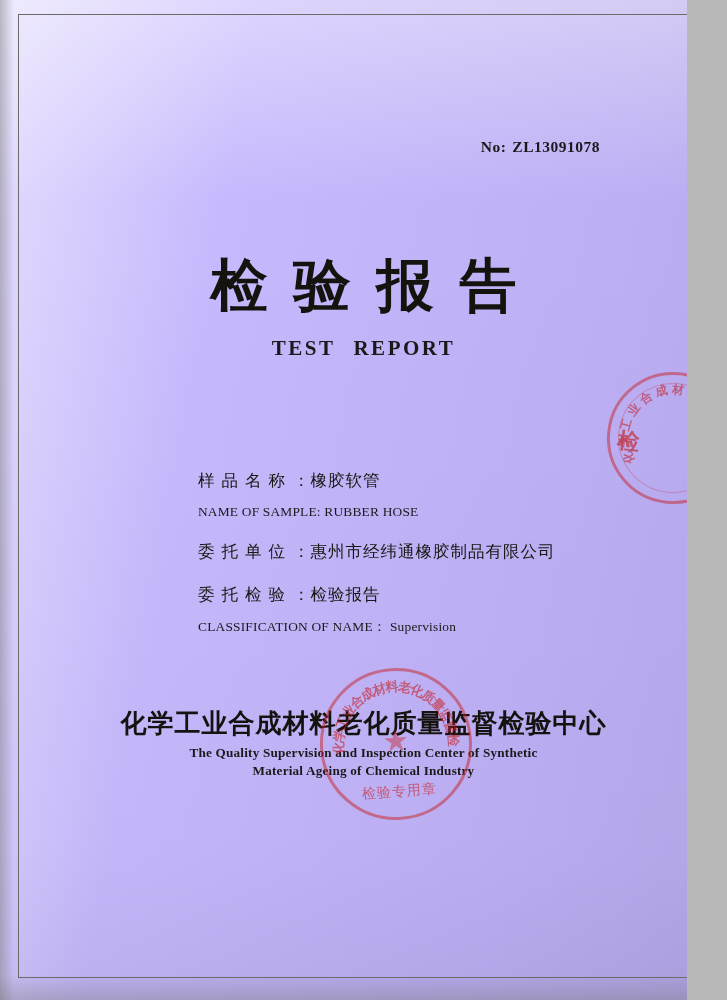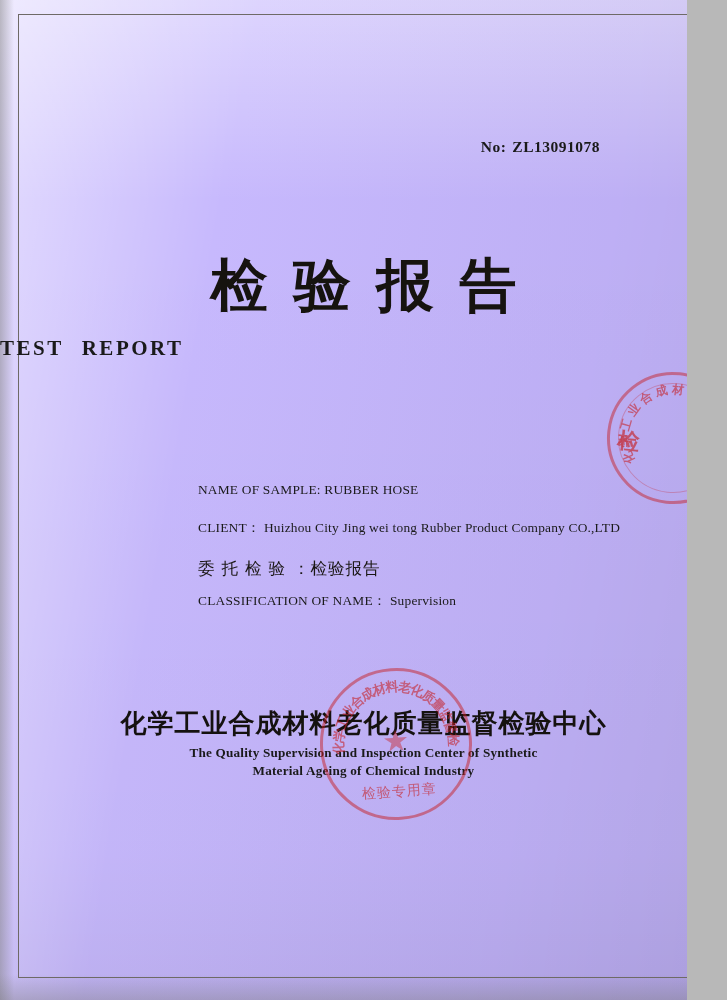--- a/index.html
+++ b/index.html
@@ -74,20 +74,21 @@
     letter-spacing: 26px;
     text-indent: 26px;
     font-family: "DejaVu Sans", sans-serif;
     color: #16130f;
   }
   #title-en {
     position: absolute;
     left: 0;
     top: 336px;
     width: 727px;
+    text-align: center;
     font-size: 21px;
     font-weight: bold;
     letter-spacing: 2.5px;
     font-family: "Liberation Serif", serif;
   }
   #title-en .gap { display: inline-block; width: 18px; }
 
   #fields {
     position: absolute;
     left: 198px;
@@ -225,30 +226,32 @@
 
   <div id="title-cn">检验报告</div>
 
   <div id="title-en">
     <span>TEST</span><span class="gap"></span><span>REPORT</span>
   </div>
 
   <div id="fields">
 
     <div class="field-block">
+      <div class="field-cn">
+        <span class="key">样品名称</span><span class="sep">：</span><span class="val">橡胶软管</span>
+      </div>
       <div class="field-en">
         <span>NAME OF SAMPLE:</span>
         <span>RUBBER   HOSE</span>
       </div>
     </div>
 
     <div class="field-block">
-      <div class="field-en">
-        <span>CLIENT：</span>
-        <span>Huizhou City Jing wei tong Rubber Product Company CO.,LTD</span>
+      <div class="field-cn">
+        <span class="key">委托单位</span><span class="sep">：</span><span class="val">惠州市经纬通橡胶制品有限公司</span>
       </div>
     </div>
 
     <div class="field-block">
       <div class="field-cn">
         <span class="key">委托检验</span><span class="sep">：</span><span class="val">检验报告</span>
       </div>
       <div class="field-en">
         <span>CLASSIFICATION OF NAME：</span>
         <span>Supervision</span>

